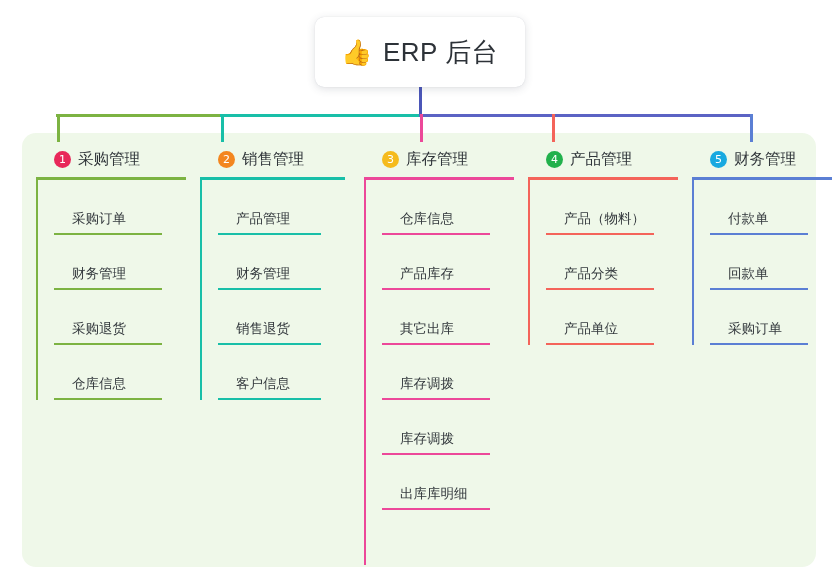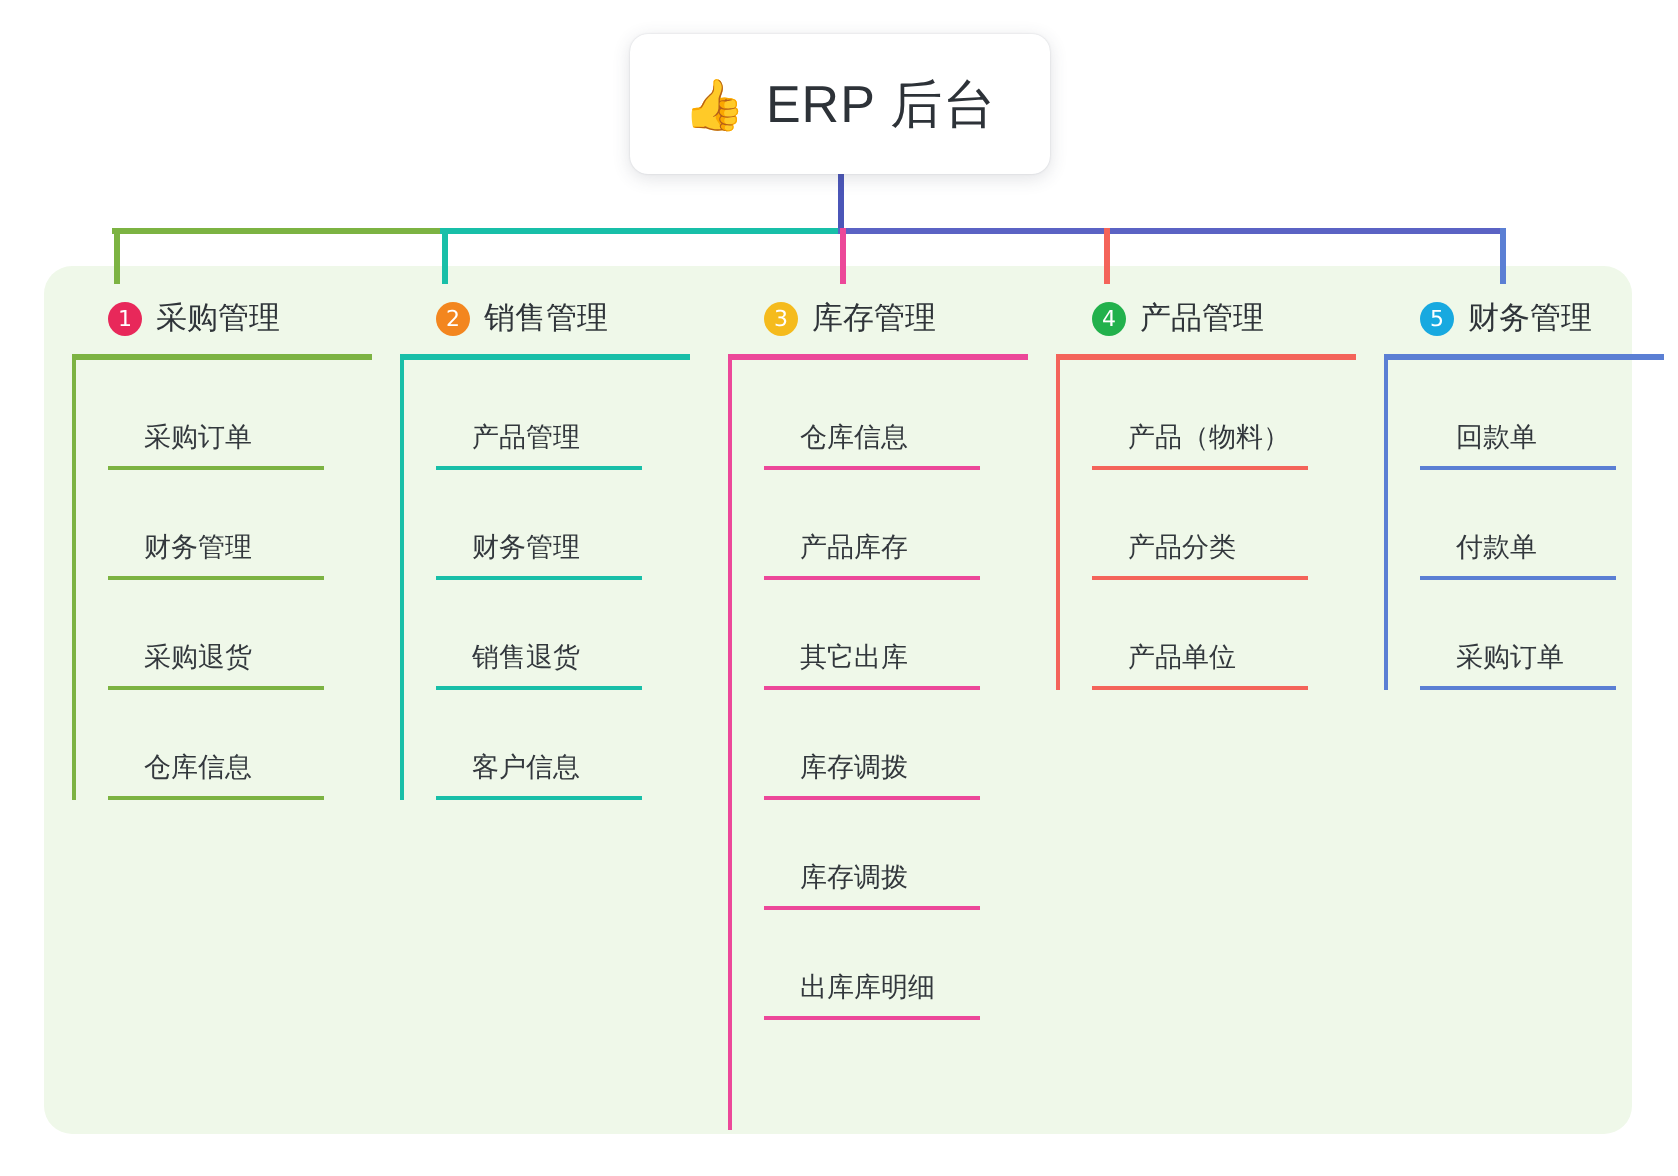--- a/index.html
+++ b/index.html
@@ -274,28 +274,28 @@
       </div>
       <div class="column" style="left: 692px; top: 146px; width: 140px;">
         <div class="col-header">
           <span class="badge" style="background: rgb(24, 169, 224);">5</span>
           <span class="col-title">财务管理</span>
         </div>
         <div class="col-rule" style="background: rgb(91, 127, 212); width: 140px;"></div>
         <div class="leaves">
           <div class="spine" style="background: rgb(91, 127, 212); height: 165px;"></div>
           <div class="leaf">
+            <span class="leaf-label">付款单</span>
+            <div class="leaf-rule" style="background: rgb(91, 127, 212); width: 98px;"></div>
+          </div>
+          <div class="leaf">
             <span class="leaf-label">回款单</span>
             <div class="leaf-rule" style="background: rgb(91, 127, 212); width: 98px;"></div>
           </div>
           <div class="leaf">
-            <span class="leaf-label">付款单</span>
-            <div class="leaf-rule" style="background: rgb(91, 127, 212); width: 98px;"></div>
-          </div>
-          <div class="leaf">
             <span class="leaf-label">采购订单</span>
             <div class="leaf-rule" style="background: rgb(91, 127, 212); width: 98px;"></div>
           </div>
         </div>
       </div>
     </div>
 
 </div>
 
 </body></html>

